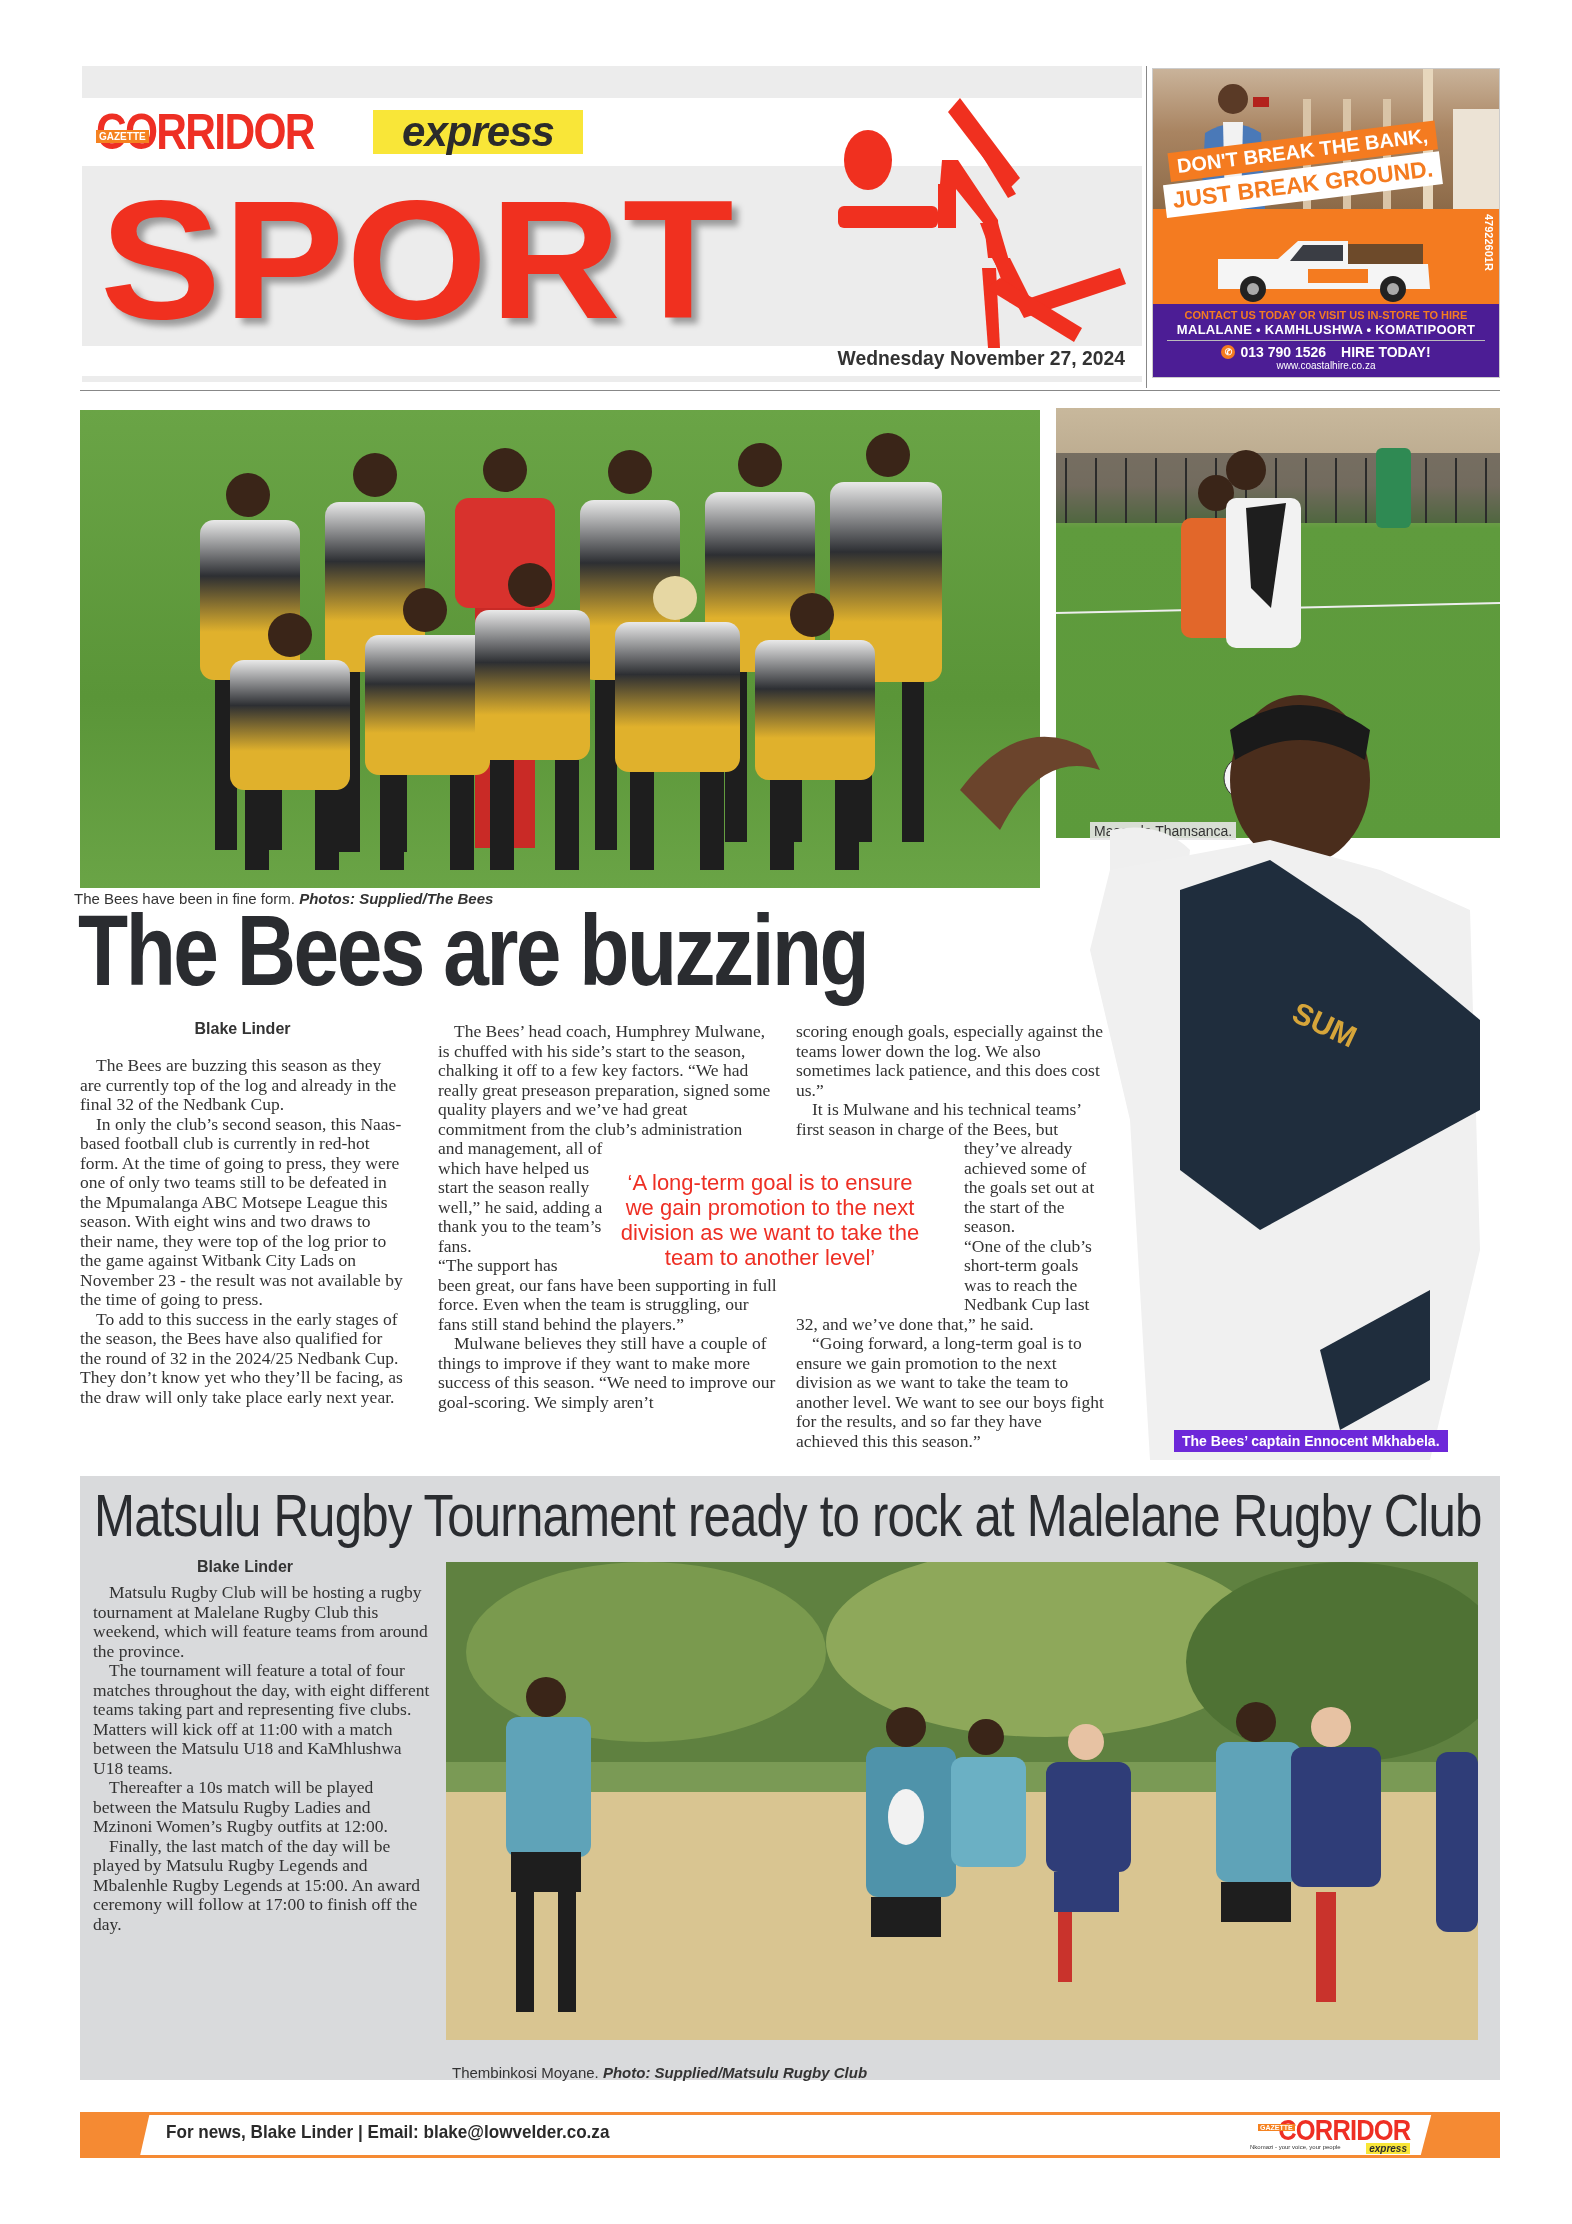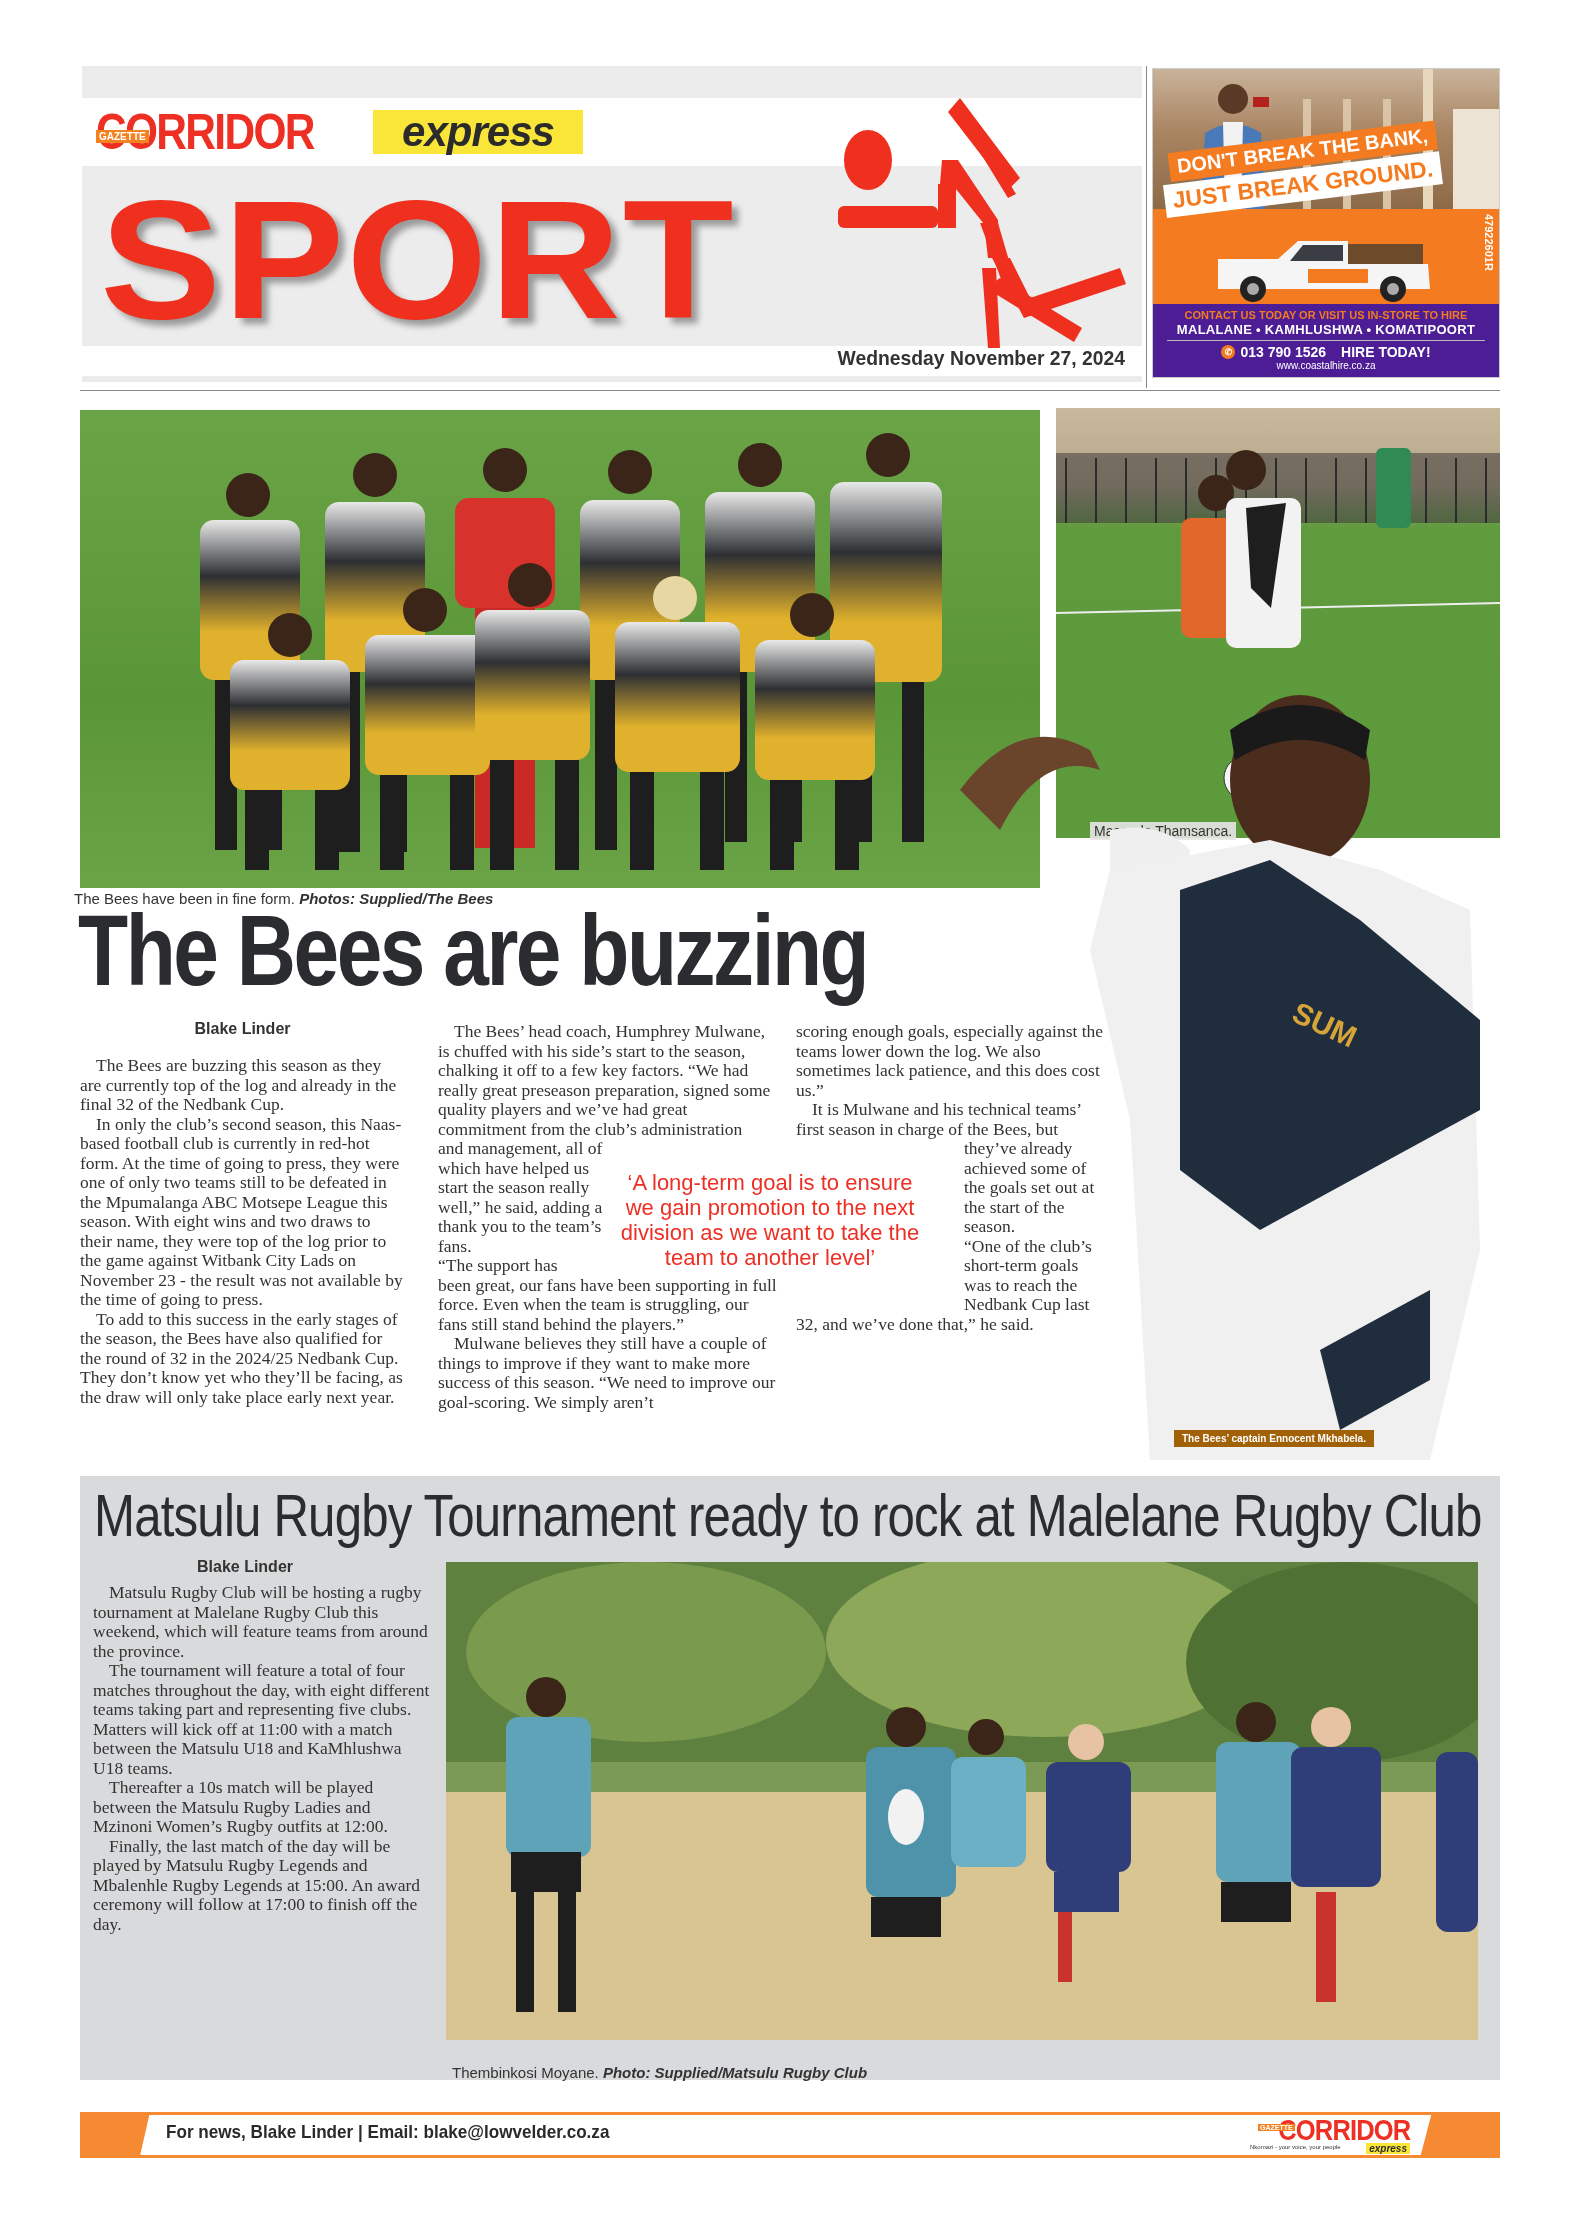--- a/index.html
+++ b/index.html
@@ -47,21 +47,21 @@
   
   .photo { background: #5a8a3a; overflow: hidden; }
   .team-photo { left: 80px; top: 410px; width: 960px; height: 478px; background: linear-gradient(180deg, #6aa446 0%, #5a9538 60%, #6aa446 100%); }
   .caption-team { left: 74px; top: 890px; font-family: "Liberation Sans", sans-serif; font-size: 15px; color: #333; white-space: nowrap; }
   .caption-team b { font-style: italic; }
 
   .action-photo { left: 1056px; top: 408px; width: 444px; height: 430px; background: linear-gradient(180deg, #c8b89c 0%, #b7a68a 18%, #5f9b3d 28%, #5c9a3b 100%); }
   .caption-masondo { left: 1090px; top: 822px; background: rgba(230,230,230,0.9); font-family: "Liberation Sans", sans-serif; font-size: 14px; color: #333; padding: 1px 4px; }
 
   .captain-cut { left: 960px; top: 690px; width: 540px; height: 770px; }
-  .caption-captain { left: 1174px; top: 1430px; background: #a16207; color: #fff; font-family: "Liberation Sans", sans-serif; font-weight: 700; font-size: 10px; padding: 3px 8px; }
+  .caption-captain { left: 1174px; top: 1430px; background: #6d28d9; color: #fff; font-family: "Liberation Sans", sans-serif; font-weight: 700; font-size: 14px; padding: 3px 8px; }
 
   
   .bees-headline { left: 78px; top: 900px; font-family: "Liberation Sans", sans-serif; font-weight: 700; font-size: 100px; color: #2a2c30; letter-spacing: -3px; line-height: 1; transform: scaleX(0.82); transform-origin: left top; white-space: nowrap; }
 
   .byline { font-family: "Liberation Sans", sans-serif; font-weight: 700; font-size: 16px; color: #333; text-align: center; }
   .body-text { font-family: "Liberation Serif", serif; font-size: 17.5px; line-height: 19.5px; color: #333; }
   .body-text p { text-indent: 16px; }
   .body-text p.noind { text-indent: 0; }
 
   .col1 { left: 80px; top: 1020px; width: 325px; }
@@ -293,20 +293,21 @@
   <p class="noind">been great, our fans have been supporting in full force. Even when the team is struggling, our fans still stand behind the players.”</p>
   <p>Mulwane believes they still have a couple of things to improve if they want to make more success of this season. “We need to improve our goal-scoring. We simply aren’t</p>
 </div>
 
 <div class="abs col3 body-text">
   <p class="noind">scoring enough goals, especially against the teams lower down the log. We also sometimes lack patience, and this does cost us.”</p>
   <p>It is Mulwane and his technical teams’ first season in charge of the Bees, but</p>
   <p class="noind" style="margin-left:168px;width:140px">they’ve already achieved some of the goals set out at the start of the season.</p>
   <p class="noind" style="margin-left:168px;width:142px">“One of the club’s short-term goals was to reach the Nedbank Cup last</p>
   <p class="noind">32, and we’ve done that,” he said.</p>
+  <p>“Going forward, a long-term goal is to ensure we gain promotion to the next division as we want to take the team to another level. We want to see our boys fight for the results, and so far they have achieved this this season.”</p>
 </div>
 
 <div class="abs pull-quote">‘A long-term goal is to ensure we gain promotion to the next division as we want to take the team to another level’</div>
 
 <div class="abs rugby-box"></div>
 <div class="abs rugby-headline">Matsulu Rugby Tournament ready to rock at Malelane Rugby Club</div>
 <div class="abs byline rugby-byline">Blake Linder</div>
 <div class="abs rugby-col body-text">
   <p>Matsulu Rugby Club will be hosting a rugby tournament at Malelane Rugby Club this weekend, which will feature teams from around the province.</p>
   <p>The tournament will feature a total of four matches throughout the day, with eight different teams taking part and representing five clubs. Matters will kick off at 11:00 with a match between the Matsulu U18 and KaMhlushwa U18 teams.</p>

